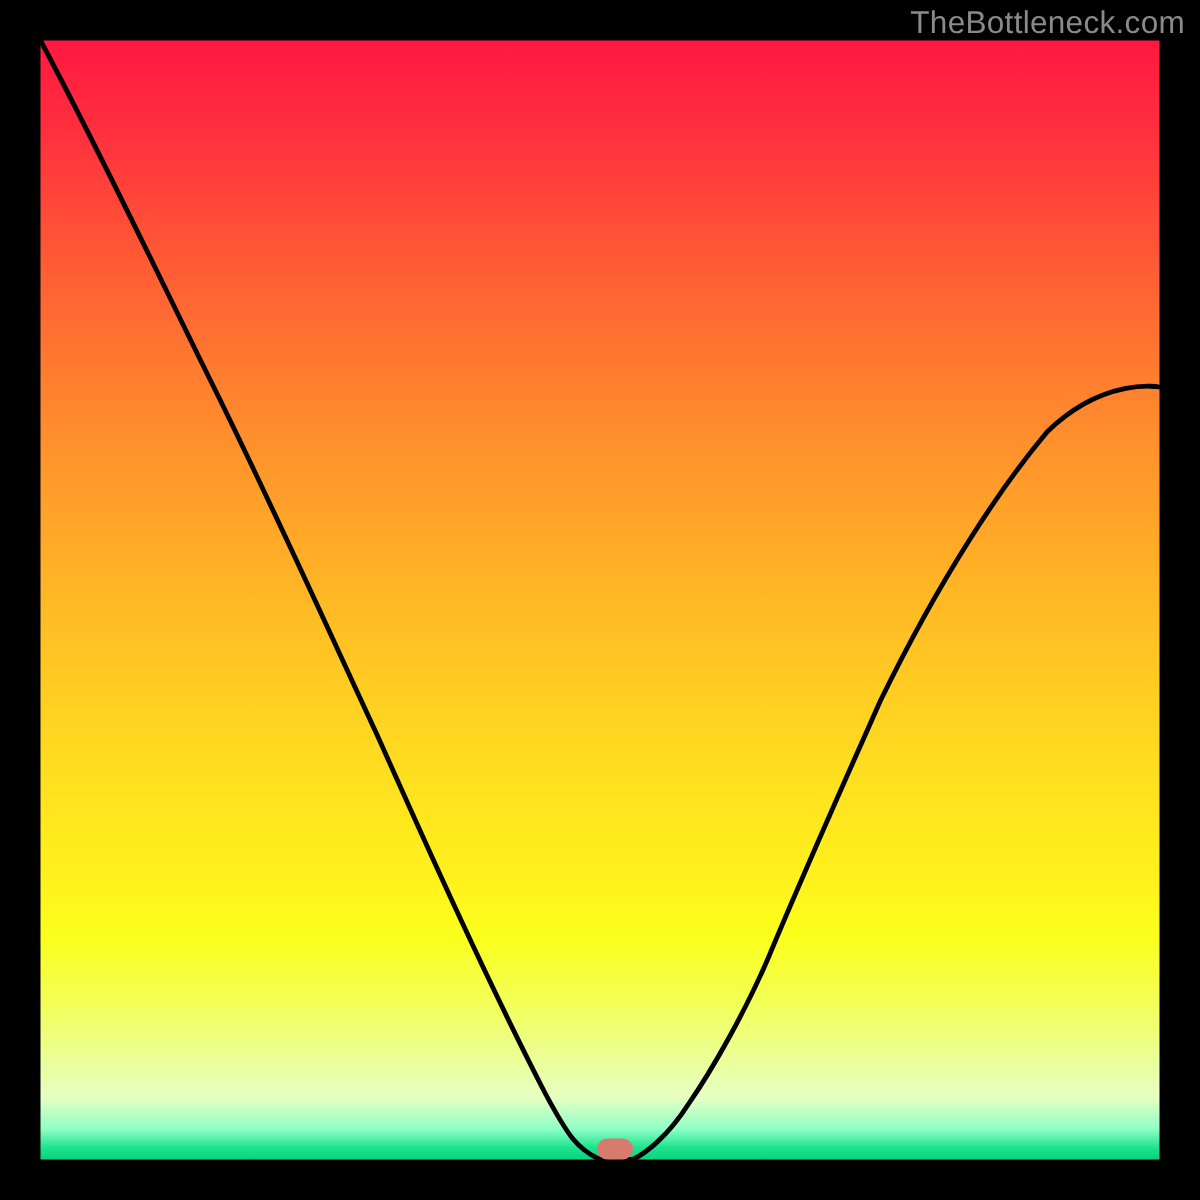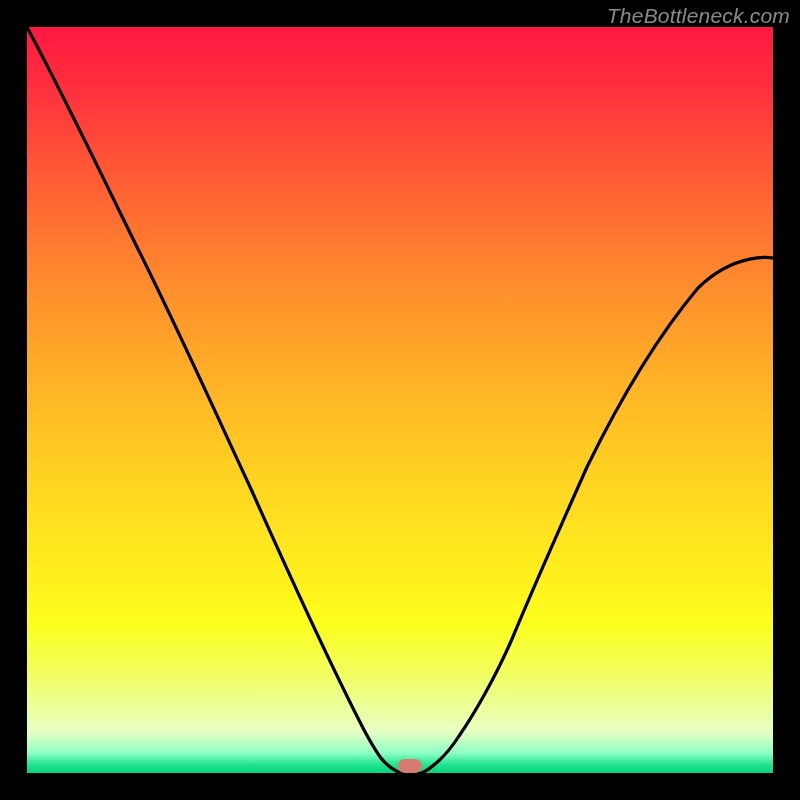--- a/index.html
+++ b/index.html
@@ -9,21 +9,20 @@
     height: 800px;
     background: #000;
     overflow: hidden;
     font-family: Arial, Helvetica, sans-serif;
   }
   .frame {
     position: relative;
     width: 800px;
     height: 800px;
     background: #000;
-    font-style: italic;
   }
   .plot-area {
     position: absolute;
     left: 27px;
     top: 27px;
     width: 746px;
     height: 746px;
     
     background: linear-gradient(
       to bottom,

